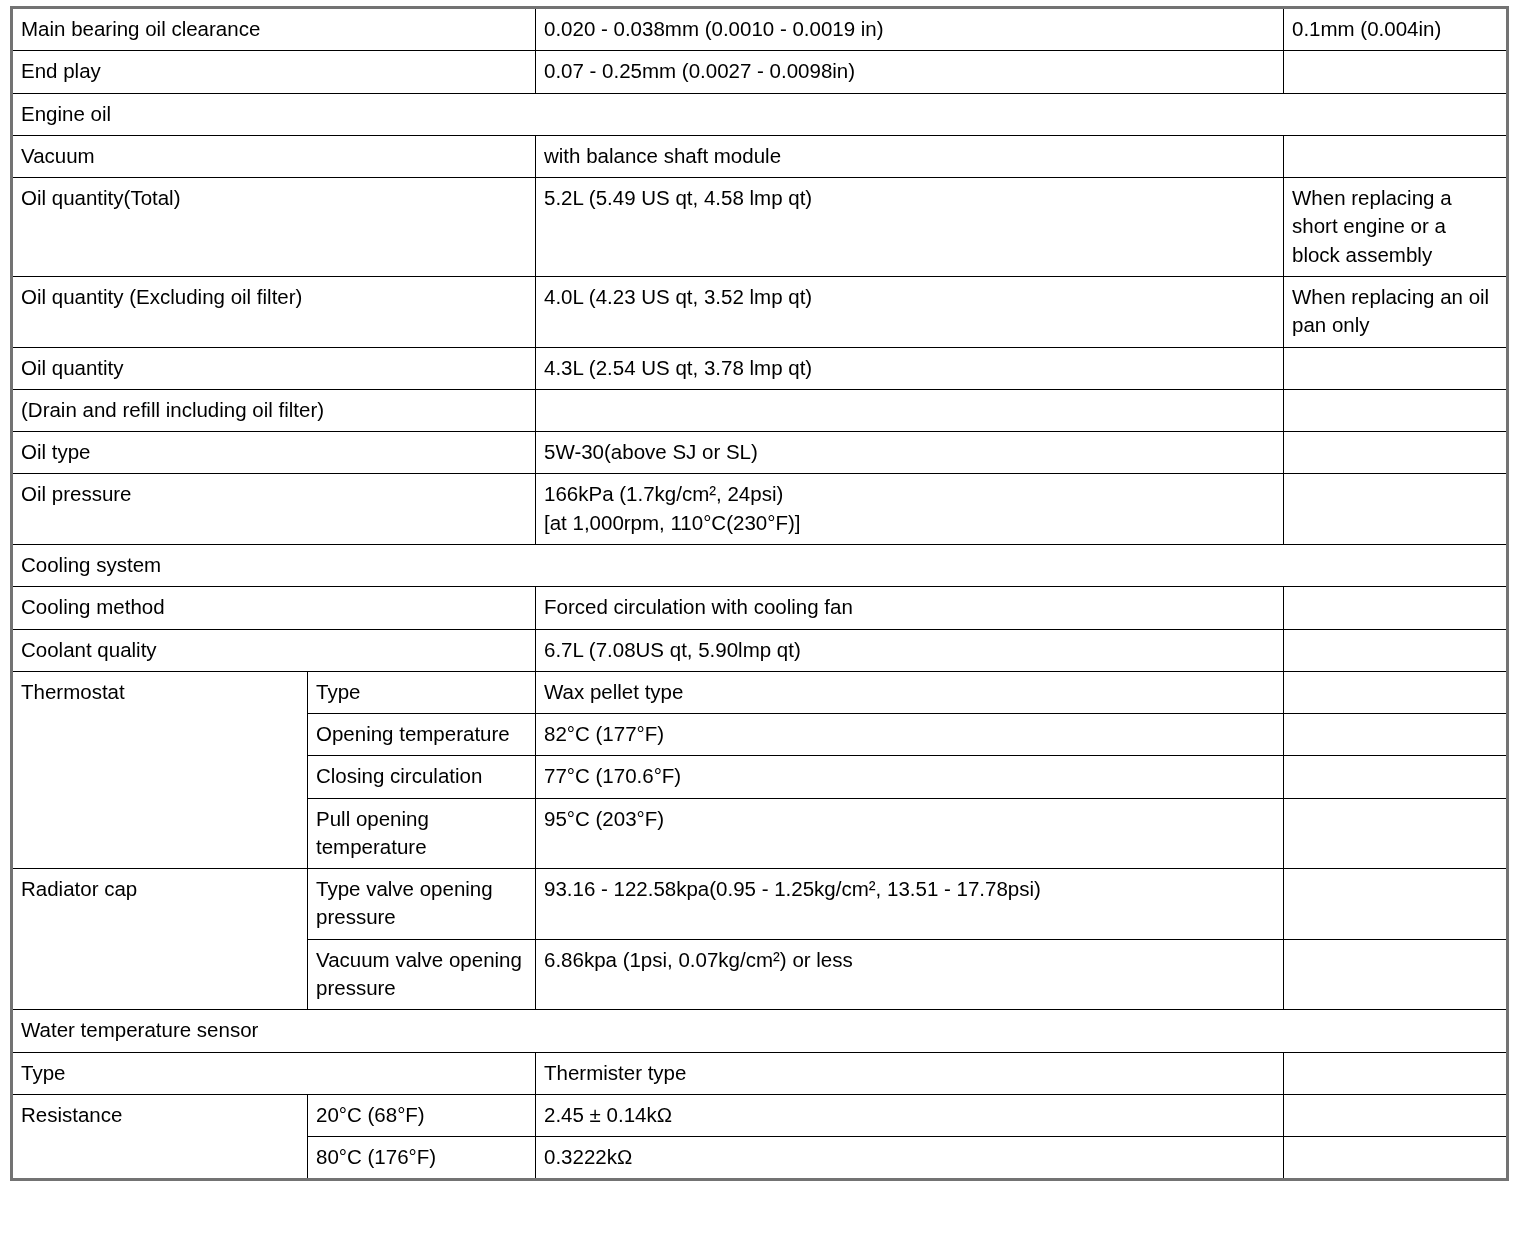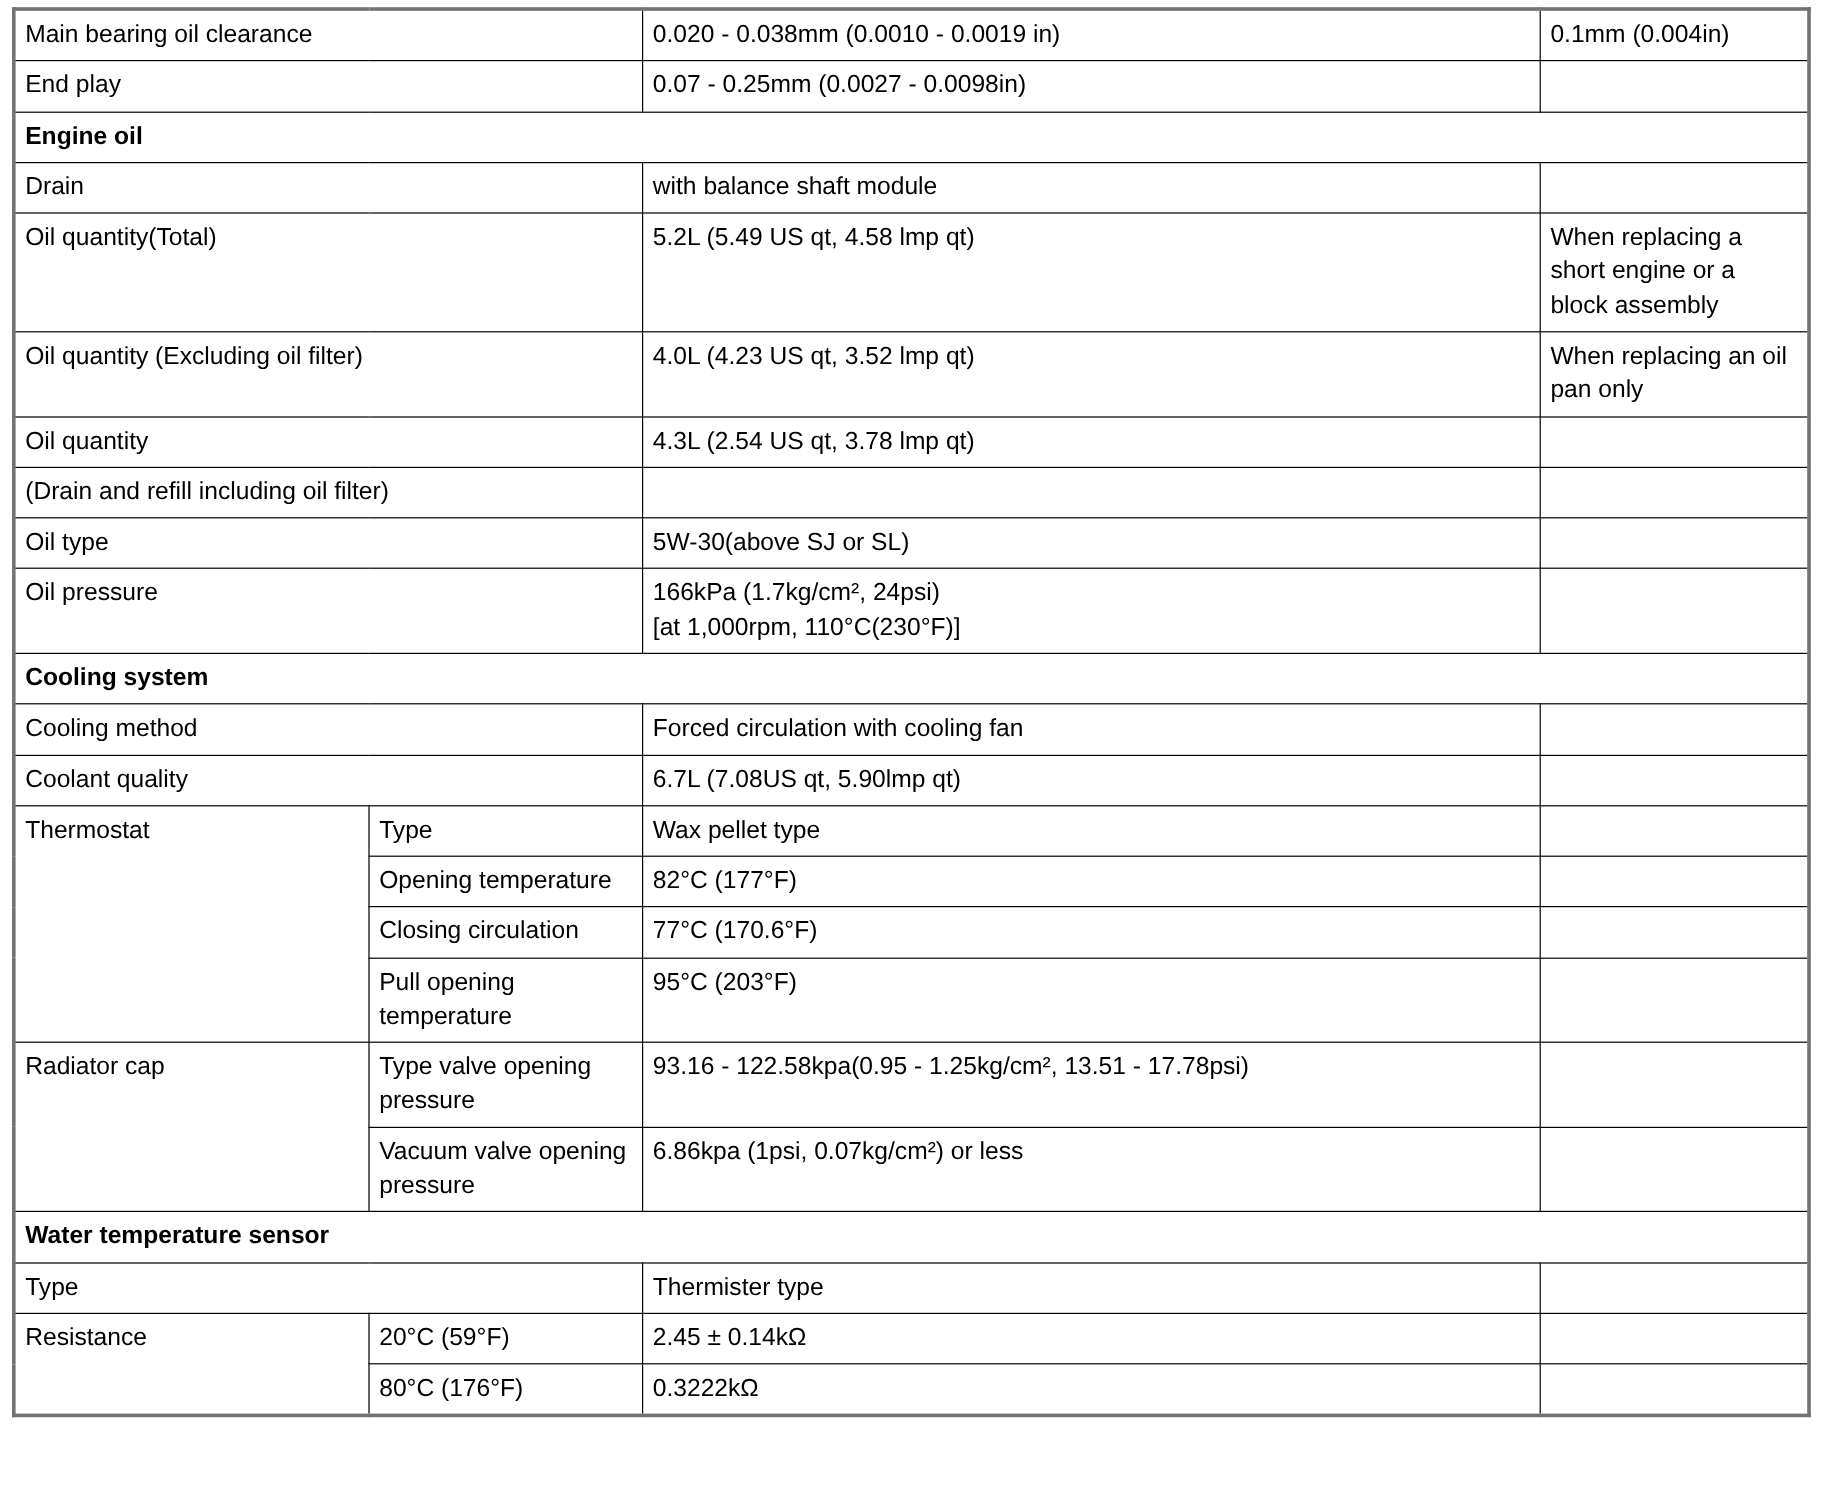--- a/index.html
+++ b/index.html
@@ -27,21 +27,21 @@
   }
   table.spec td {
     border: 1.5px solid #000;
     padding: 6px 8px 7px 8px;
     font-size: 20.5px;
     line-height: 1.38;
     vertical-align: top;
     word-wrap: break-word;
   }
   td.sec {
-    font-weight: bold;
+    font-weight: normal;
   }
   .c1 { width: 296px; }
   .c2 { width: 228px; }
   .c3 { width: 748px; }
   .c4 { width: 224px; }
   .nowrap-pre {
     white-space: pre-line;
   }
   .tall-pad {
     padding-bottom: 22px;
@@ -70,21 +70,21 @@
         <td colspan="2">End play</td>
         <td>0.07 - 0.25mm (0.0027 - 0.0098in)</td>
         <td></td>
       </tr>
 
       <tr>
         <td class="sec" colspan="4">Engine oil</td>
       </tr>
 
       <tr>
-        <td colspan="2">Drain</td>
+        <td colspan="2">Vacuum</td>
         <td>with balance shaft module</td>
         <td></td>
       </tr>
 
       <tr>
         <td class="tall-pad" colspan="2">Oil quantity(Total)</td>
         <td class="tall-pad">5.2L (5.49 US qt, 4.58 lmp qt)</td>
         <td class="tall-pad">When replacing a short engine or a block assembly</td>
       </tr>
 
@@ -178,21 +178,21 @@
       </tr>
 
       <tr>
         <td colspan="2">Type</td>
         <td>Thermister type</td>
         <td></td>
       </tr>
 
       <tr>
         <td rowspan="2">Resistance</td>
-        <td>20°C (59°F)</td>
+        <td>20°C (68°F)</td>
         <td>2.45 ± 0.14kΩ</td>
         <td></td>
       </tr>
 
       <tr>
         <td>80°C (176°F)</td>
         <td>0.3222kΩ</td>
         <td></td>
       </tr>
 

